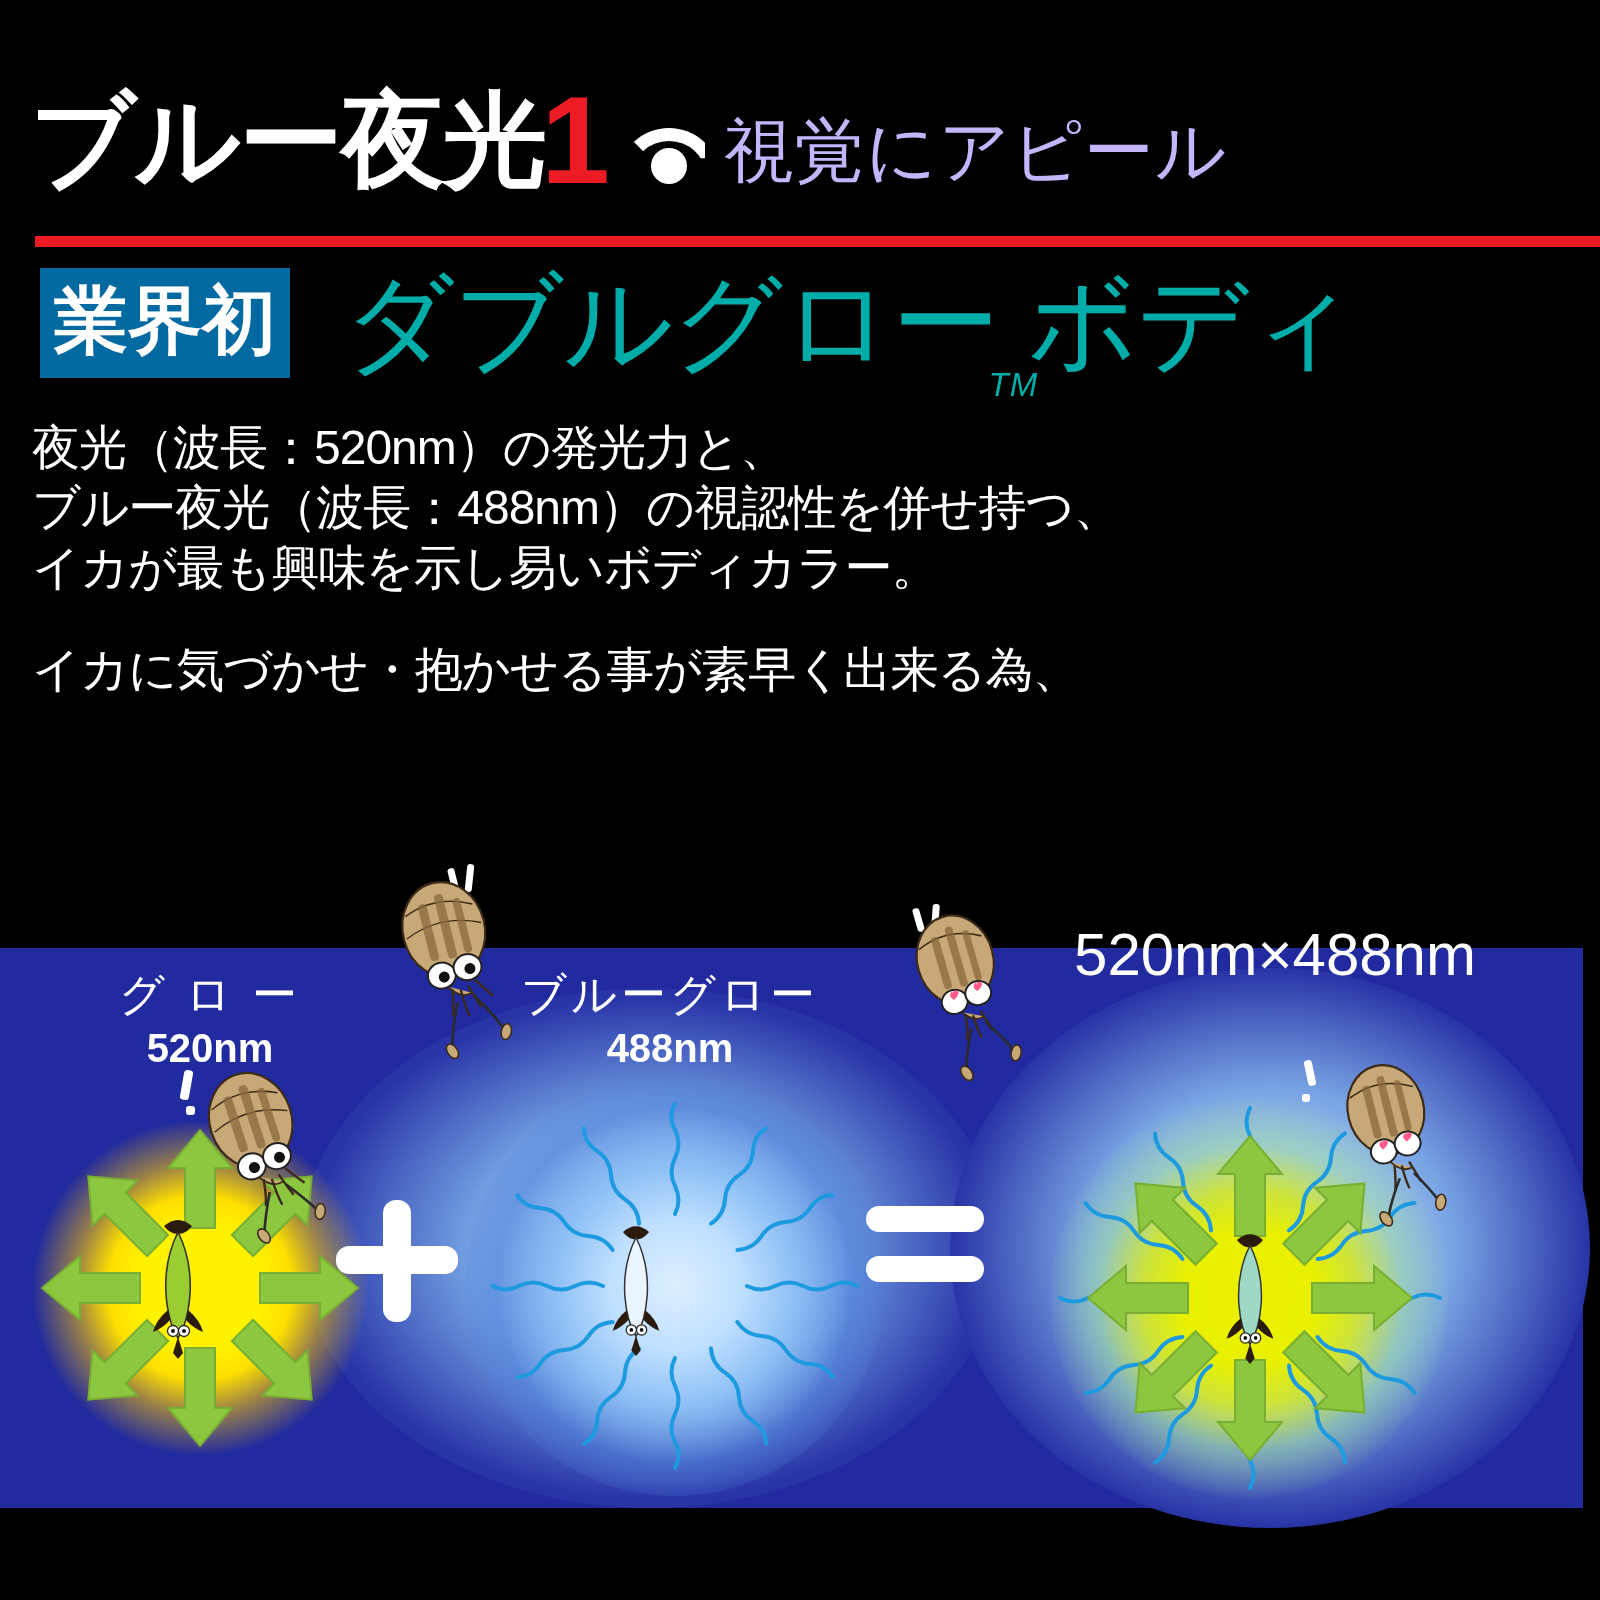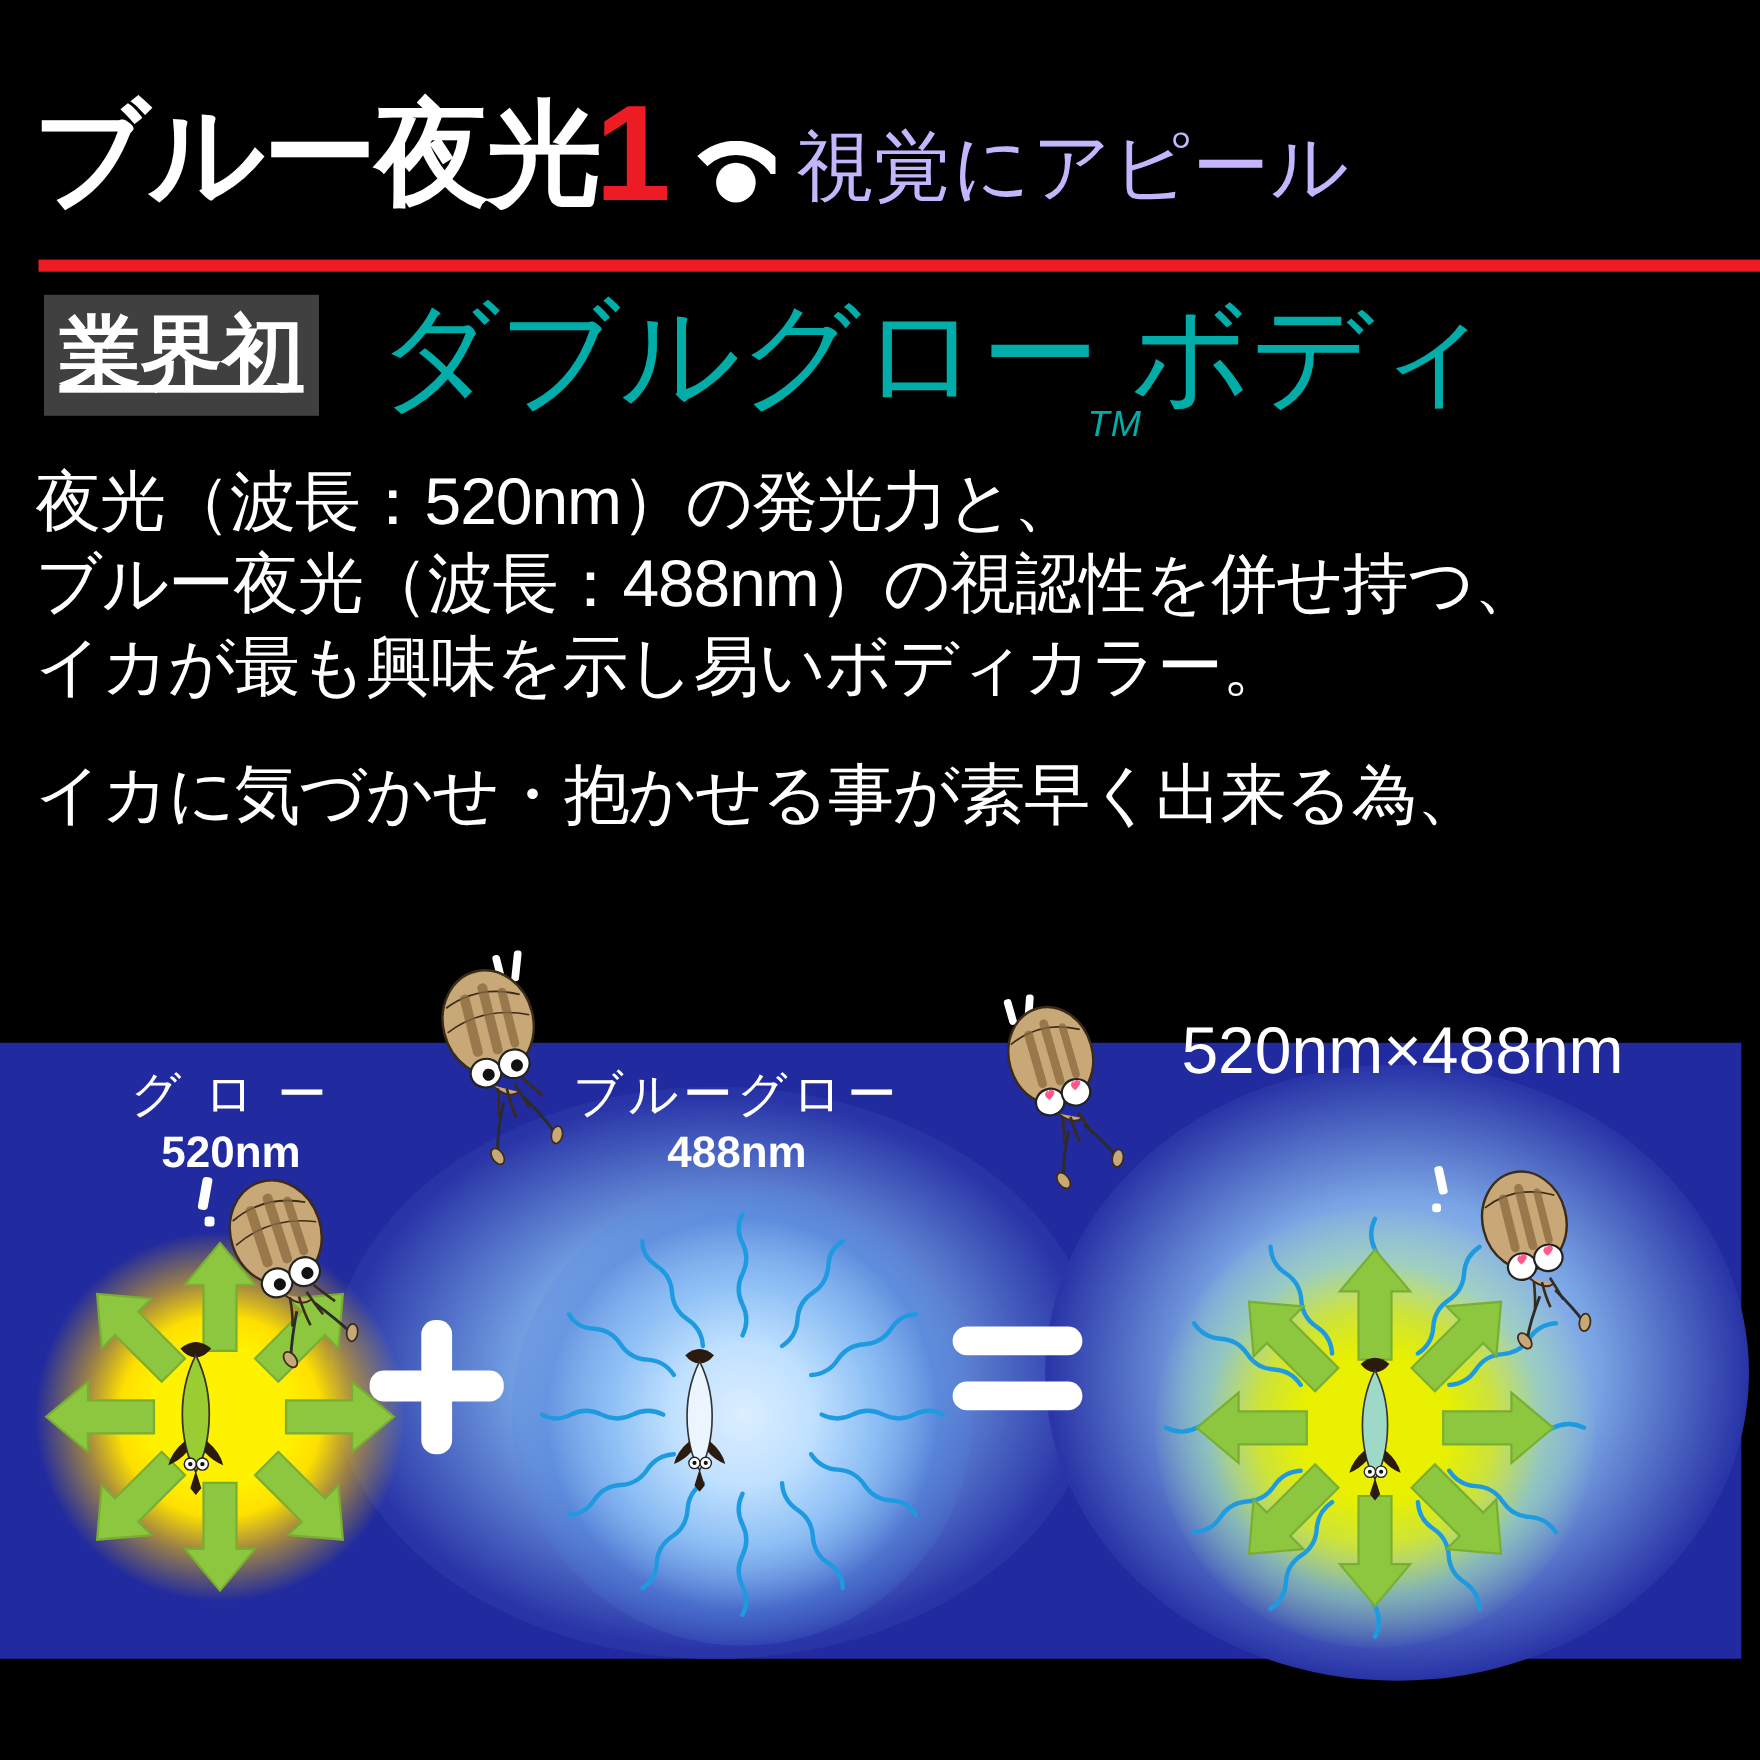--- a/index.html
+++ b/index.html
@@ -21,30 +21,30 @@
        border-right-color:transparent;box-sizing:border-box;}
   #eye-icon .pupil{position:absolute;left:31px;top:38px;width:36px;height:36px;
        background:#fff;border-radius:50%;}
   .shikaku-txt{font-size:70px;line-height:1;font-weight:400;color:#c4b5fd;
             white-space:nowrap;margin-bottom:6px;letter-spacing:1px;}
 
   #red-rule{position:absolute;left:35px;top:236px;width:1565px;height:11px;background:#ED1C24;}
 
   
   #headline-row{position:absolute;left:40px;top:268px;display:flex;align-items:center;}
-  #badge{background:#404040;color:#fff;font-size:74px;font-weight:700;
-         line-height:1;padding:16px 14px 20px 14px;letter-spacing:0;text-decoration:underline;}
+  #badge{background:#0369a1;color:#fff;font-size:74px;font-weight:700;
+         line-height:1;padding:16px 14px 20px 14px;letter-spacing:0;}
   #headline{color:#00ADA8;font-size:108px;font-weight:400;line-height:1;
             margin-left:54px;white-space:nowrap;position:relative;letter-spacing:-1px;}
   #tm{position:absolute;right:318px;bottom:-24px;font-size:33px;font-style:italic;
       color:#00ADA8;letter-spacing:1px;}
 
   
   #body-copy{position:absolute;left:32px;top:418px;width:1540px;}
-  #body-copy p{margin:0;font-size:60px;line-height:1.25;color:#fff;
+  #body-copy p{margin:0;font-size:48px;line-height:1.25;color:#fff;
                font-weight:400;letter-spacing:-1px;white-space:nowrap;}
   #body-copy .gap{height:42px;}
 
   
   #panel{position:absolute;left:0;top:948px;width:1583px;height:560px;
          background:#212A9E;overflow:visible;}
   .pglow{position:absolute;border-radius:50%;pointer-events:none;}
 
   
   .col-label{position:absolute;text-align:center;color:#fff;}

